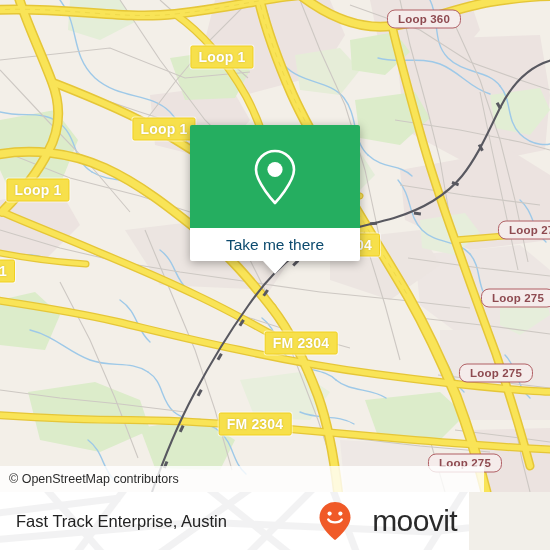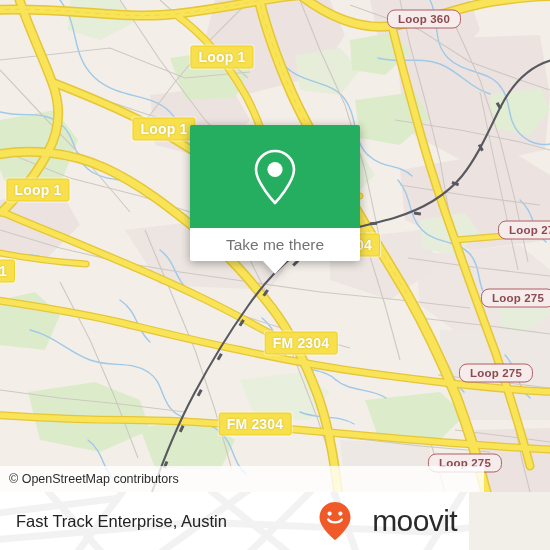--- a/index.html
+++ b/index.html
@@ -53,21 +53,21 @@
     height:103px;background:#25ae60;
     display:flex;align-items:center;justify-content:center;
     border-radius:2px 2px 0 0;
   }
   #card-bottom{
     height:33px;background:#ffffff;
     display:flex;align-items:center;justify-content:center;
     border-radius:0 0 2px 2px;
   }
   #card-label{
-    font-size:15.5px;color:#737373;font-family:"Liberation Sans", sans-serif;
+    font-size:15.5px;color:#0c4a6e;font-family:"Liberation Sans", sans-serif;
   }
   #card-tip{
     position:absolute;left:50%;top:136px;
     margin-left:-12px;width:0;height:0;
     border-left:12px solid transparent;
     border-right:12px solid transparent;
     border-top:13px solid #ffffff;
   }
 
   

